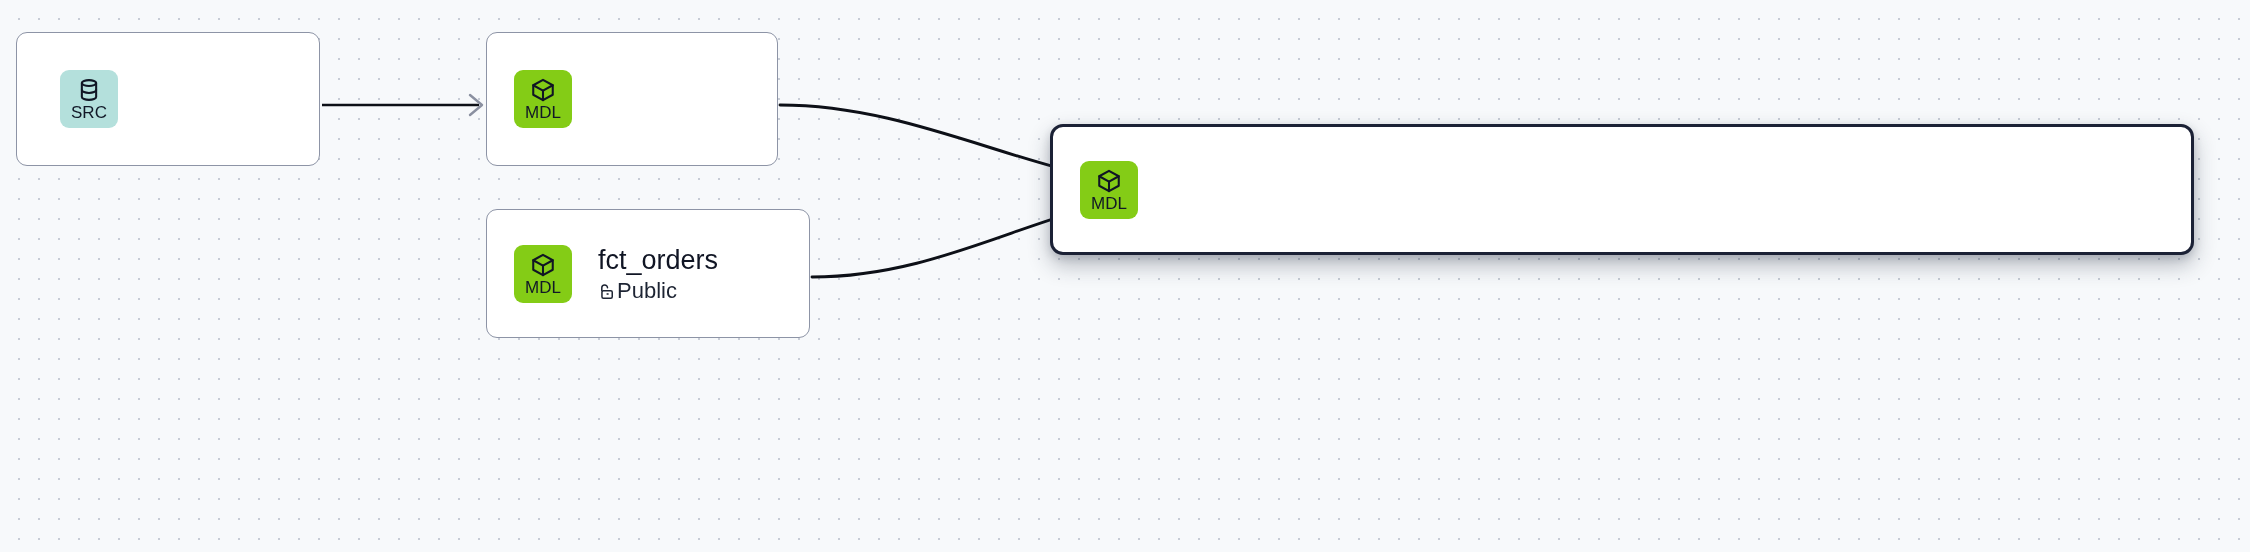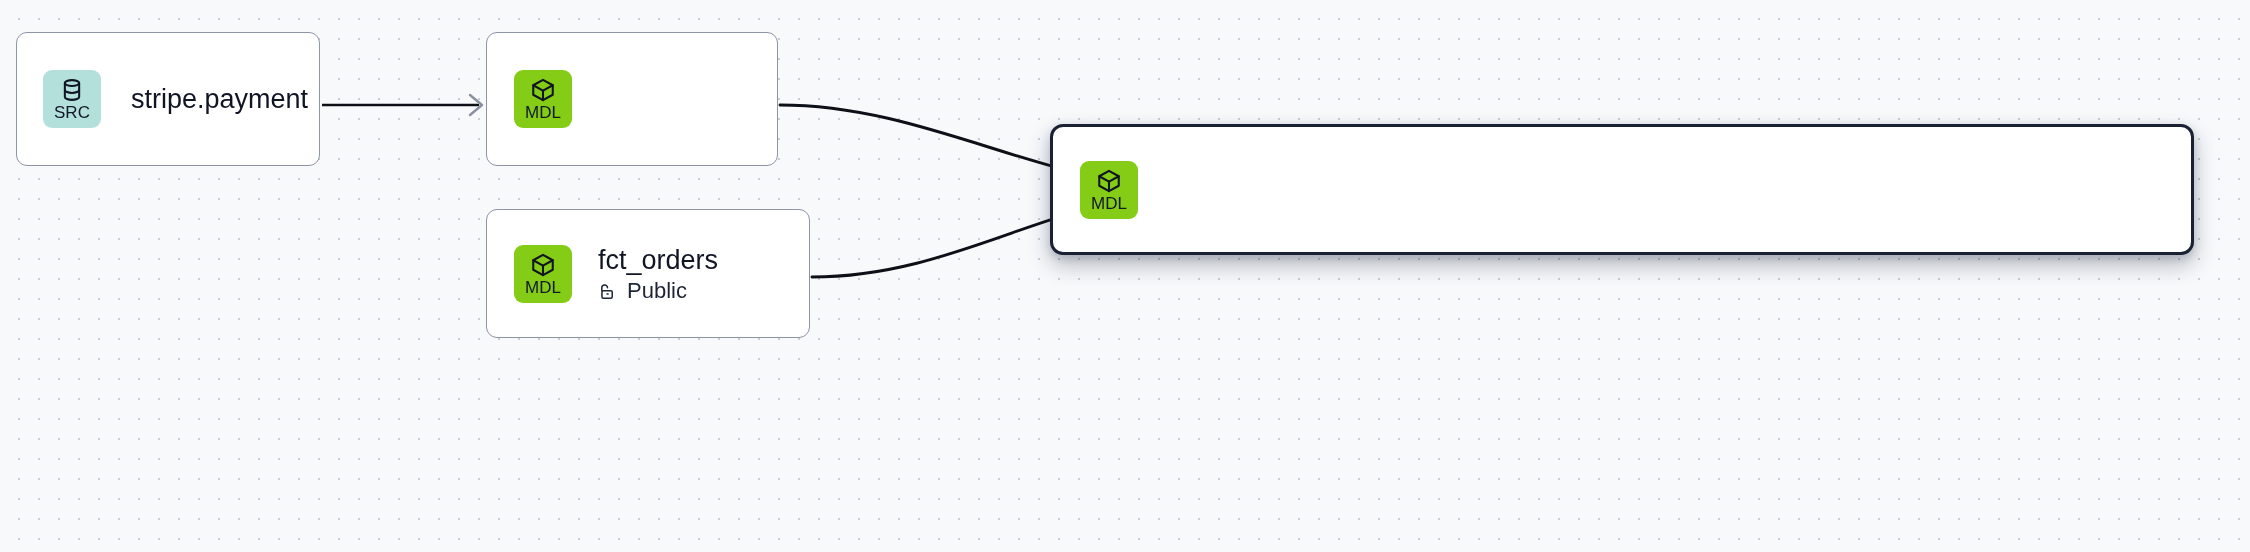--- a/index.html
+++ b/index.html
@@ -85,33 +85,33 @@
     font-size: 27px;
     line-height: 1.12;
     color: #101524;
     white-space: nowrap;
     font-family: "Liberation Sans", sans-serif;
   }
 
   .node-sub {
     display: flex;
     align-items: center;
-    gap: 10px;
+    gap: 0;
     margin-top: 5px;
     font-size: 22px;
     line-height: 1;
     color: #1d2433;
     white-space: nowrap;
   }
   .node-sub svg { display:block; flex:none; }
 
   
   #node-stripe-payment {
     left: 16px;  top: 32px;  width: 304px; height: 134px;
-    padding-left: 26px;  gap: 30px;
+    padding-left: 43px;  gap: 30px;
   }
   #node-stg-payments {
     left: 486px; top: 32px;  width: 292px; height: 134px;
     padding-left: 27px;  gap: 26px;
   }
   #node-fct-orders {
     left: 486px; top: 209px; width: 324px; height: 129px;
     padding-left: 27px;  gap: 26px;
   }
   #node-agg-journey {
@@ -145,23 +145,20 @@
   <div class="node" id="node-stripe-payment">
     <div class="badge src">
       <span>
         <svg width="26" height="26" viewBox="0 0 24 24" fill="none" stroke="#101524" stroke-width="1.9" stroke-linecap="round" stroke-linejoin="round">
           <ellipse cx="12" cy="5.6" rx="6.6" ry="2.7"></ellipse>
           <path d="M5.4 5.6 v12.8 c0 1.5 3 2.7 6.6 2.7 s6.6-1.2 6.6-2.7 V5.6"></path>
           <path d="M5.4 12 c0 1.5 3 2.7 6.6 2.7 s6.6-1.2 6.6-2.7"></path>
         </svg>
       </span>
       <span class="badge-text">SRC</span>
-    </div>
-    <div class="node-body">
-      <div class="node-title">stripe.payment</div>
     </div>
   </div>
 
   <div class="node" id="node-stg-payments">
     <div class="badge mdl">
       <span>
         <svg width="26" height="26" viewBox="0 0 24 24" fill="none" stroke="#101524" stroke-width="1.9" stroke-linecap="round" stroke-linejoin="round">
           <path d="M12 2.6 21 7.6 21 16.4 12 21.4 3 16.4 3 7.6 Z"></path>
           <path d="M3 7.6 12 12.5 21 7.6"></path>
           <path d="M12 12.5 V21.4"></path>

